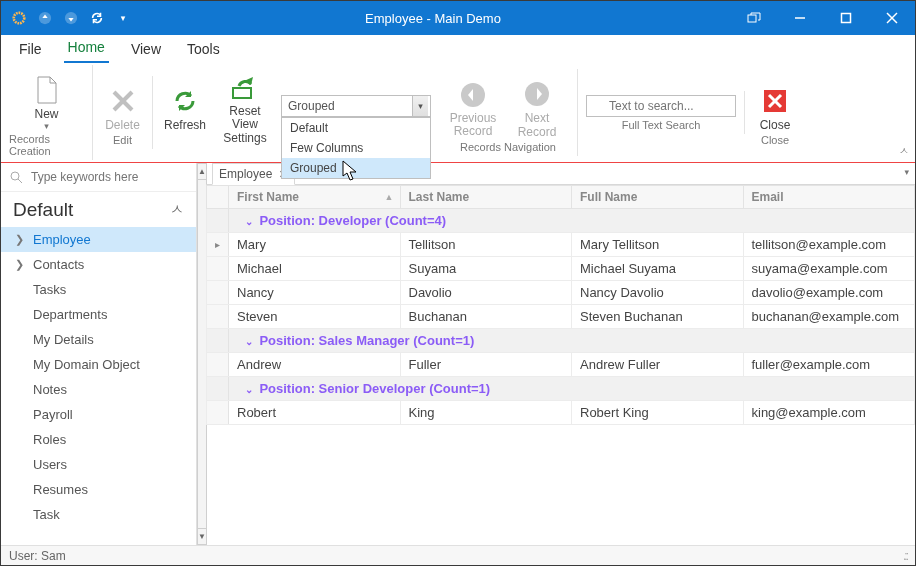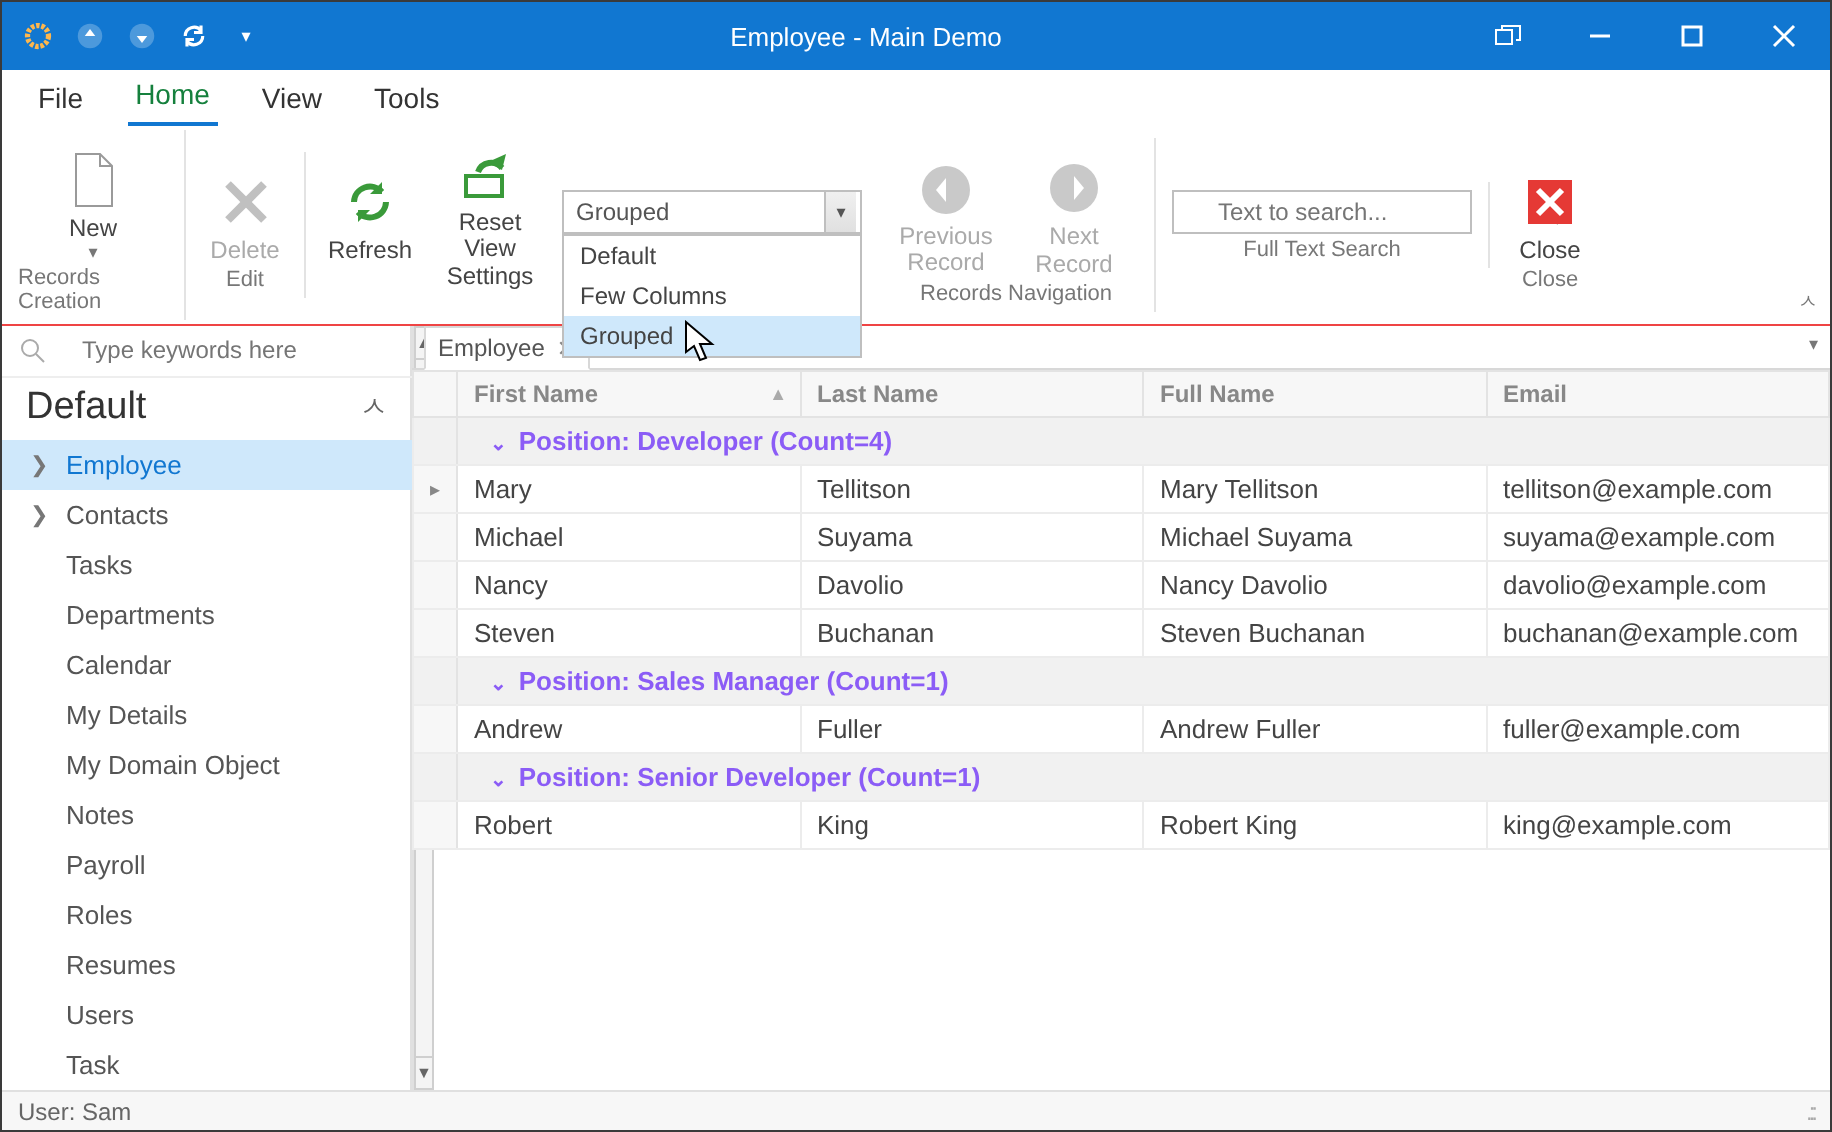--- a/index.html
+++ b/index.html
@@ -34,21 +34,21 @@
 .search-box{width:150px;height:22px;border:1px solid #bfbfbf;display:flex;align-items:center;padding:0 20px;font-size:12px;color:#999;background:#fff}
 .search-box input{border:none;flex:1;font-size:12px;background:transparent;outline:none}
 .ribbon .collapse-ctrl{position:absolute;right:6px;bottom:4px;font-size:10px;color:#777}
 
 .body{position:absolute;top:162px;left:0;right:0;bottom:20px;display:flex}
 .nav{width:205px;display:flex;border-right:1px solid #e0e0e0}
 .nav-scroll{width:12px;display:flex;flex-direction:column;border-left:1px solid #e0e0e0}
 .nav-scroll .sc-btn{height:17px;border:1px solid #cfcfcf;background:#f4f4f4;display:flex;align-items:center;justify-content:center;font-size:8px;color:#666}
 .nav-scroll .sc-track{flex:1;background:#f4f4f4;border-left:1px solid #cfcfcf;border-right:1px solid #cfcfcf}
 .nav-main{flex:1;display:flex;flex-direction:column}
-.nav-search{height:28px;display:flex;align-items:center;padding:0 8px;gap:16px;color:#aaa}
+.nav-search{height:28px;display:flex;align-items:center;padding:0 8px;gap:6px;color:#aaa}
 .nav-search input{border:none;flex:1;outline:none;font-size:12px;color:#333}
 .nav-header{height:36px;display:flex;align-items:center;justify-content:space-between;padding:0 12px;font-size:19px;color:#333;border-top:1px solid #eee}
 .nav-item{height:25px;display:flex;align-items:center;padding:0 14px;gap:8px;color:#555;font-size:13px}
 .nav-item.active{background:#cfe8fb;color:#1177d1}
 .nav-item .chev{font-size:11px;color:#777;width:10px}
 
 .content{flex:1;display:flex;flex-direction:column;position:relative}
 .tabstrip{height:22px;border-bottom:1px solid #d8d8d8;display:flex;align-items:flex-end;padding-left:6px;position:relative}
 .tab{height:22px;border:1px solid #d8d8d8;border-bottom:1px solid #fff;background:#fff;padding:0 6px;display:flex;align-items:center;gap:6px;font-size:12px;color:#555;margin-bottom:-1px}
 .tab .close{font-size:11px;color:#888}
@@ -292,49 +292,45 @@
             <div class="nav-item">
               <span class="chev"></span>
               <span>Tasks</span>
             </div>
             <div class="nav-item">
               <span class="chev"></span>
               <span>Departments</span>
             </div>
             <div class="nav-item">
               <span class="chev"></span>
-              <span>Calendar</span>
-            </div>
-            <div class="nav-item">
-              <span class="chev"></span>
               <span>My Details</span>
             </div>
             <div class="nav-item">
               <span class="chev"></span>
               <span>My Domain Object</span>
             </div>
             <div class="nav-item">
               <span class="chev"></span>
               <span>Notes</span>
             </div>
             <div class="nav-item">
               <span class="chev"></span>
               <span>Payroll</span>
             </div>
             <div class="nav-item">
               <span class="chev"></span>
               <span>Roles</span>
             </div>
             <div class="nav-item">
               <span class="chev"></span>
+              <span>Users</span>
+            </div>
+            <div class="nav-item">
+              <span class="chev"></span>
               <span>Resumes</span>
-            </div>
-            <div class="nav-item">
-              <span class="chev"></span>
-              <span>Users</span>
             </div>
             <div class="nav-item">
               <span class="chev"></span>
               <span>Task</span>
             </div>
           </div>
       </div>
       <div class="nav-scroll">
         <div class="sc-btn">▲</div>
         <div class="sc-track"></div>

